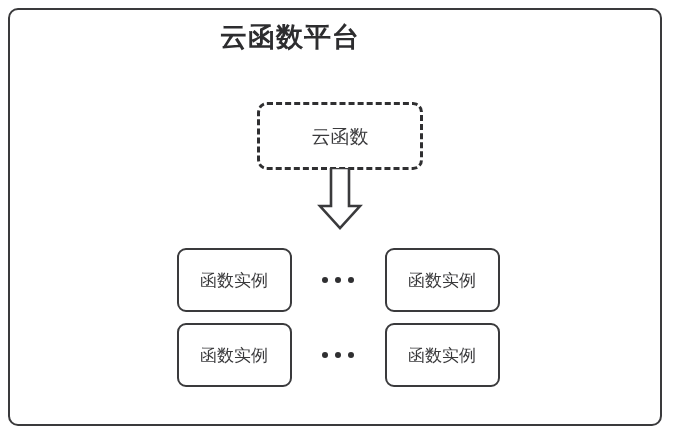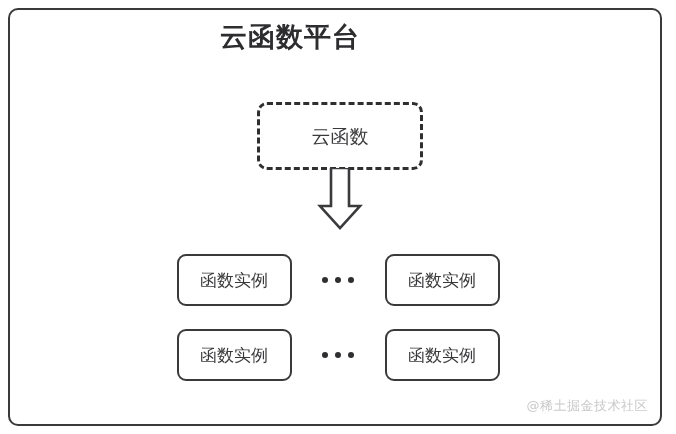--- a/index.html
+++ b/index.html
@@ -84,21 +84,21 @@
     height: 56px;
     display: flex;
     align-items: center;
     justify-content: center;
   }
   .inst-row.row-1 { top: 252px; }
   .inst-row.row-2 { top: 327px; }
 
   .inst-box {
     width: 115px;
-    height: 52px;
+    height: 64px;
     box-sizing: border-box;
     border: 2.5px solid #3a3a3c;
     border-radius: 9px;
     background: #ffffff;
     display: flex;
     align-items: center;
     justify-content: center;
   }
   .inst-label {
     font-size: 17px;
@@ -173,15 +173,14 @@
     <div class="ellipsis">
       <span class="dot"></span>
       <span class="dot"></span>
       <span class="dot"></span>
     </div>
     <div class="inst-box">
       <span class="inst-label">函数实例</span>
     </div>
   </div>
 
-  <div class="watermark">@稀土掘金技术社区</div>
 
 </div>
 
 </body></html>

